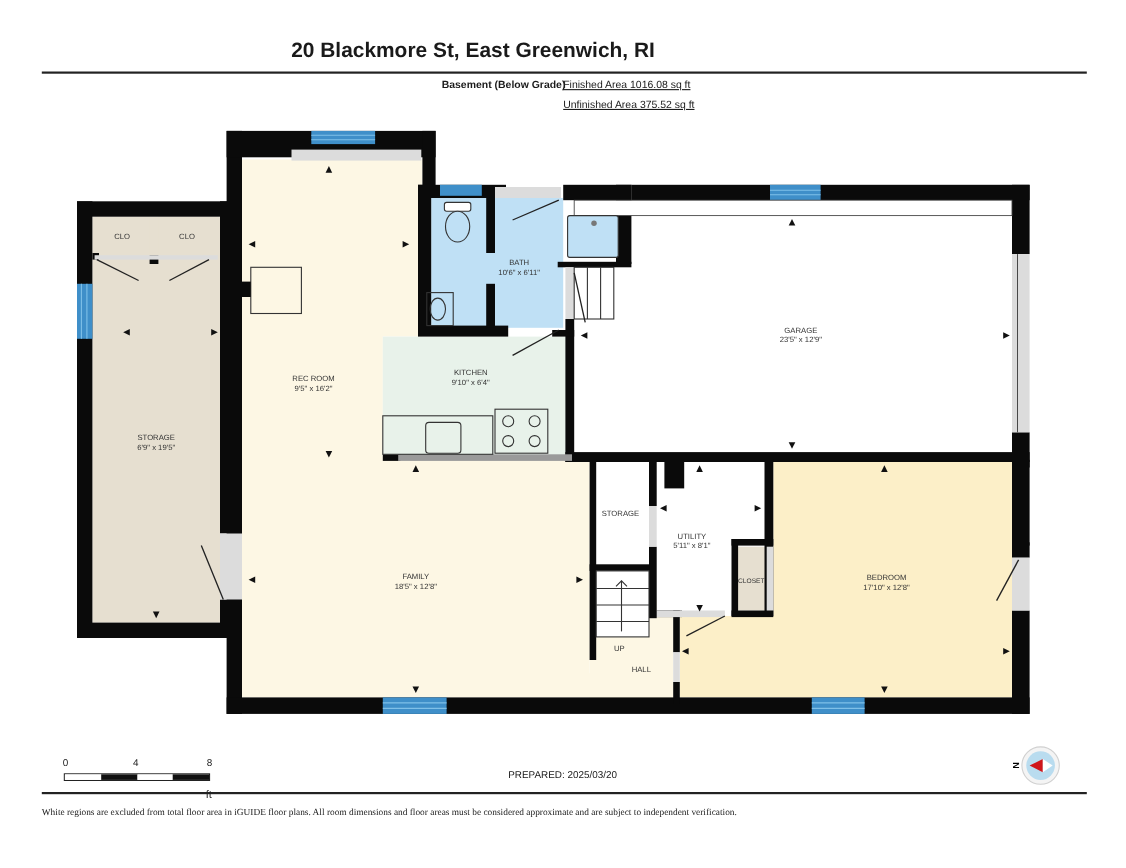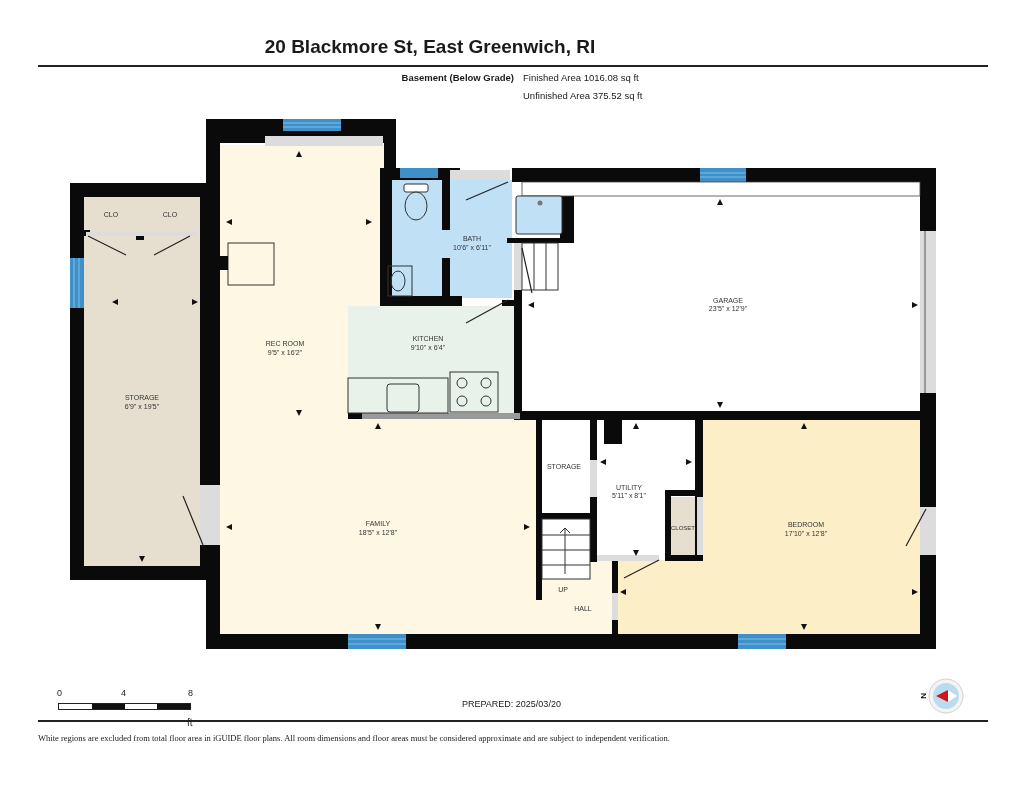--- a/index.html
+++ b/index.html
@@ -1,21 +1,21 @@
 <!DOCTYPE html>
 <html><head>
 <meta charset="utf-8">
 <style>
   html, body { margin:0; padding:0; background:#ffffff; }
   body { width:1024px; height:789px; position:relative; overflow:hidden; font-family:"Liberation Sans", sans-serif; color:#1a1a1a; }
   .title { position:absolute; left:0; width:860px; top:36px; text-align:center; font-size:19px; font-weight:bold; letter-spacing:0; }
   .rule { position:absolute; left:38px; width:950px; height:2px; background:#222; }
   .summary { position:absolute; top:72px; left:0; width:1024px; font-size:9.5px; }
   .floor-name { position:absolute; right:510px; top:0; font-weight:bold; }
-  .area-line { position:absolute; left:523px; }
+  .area-line { position:absolute; left:512px;text-decoration:underline; }
   svg.plan { position:absolute; left:0; top:0; }
   .room-label { font-family:"Liberation Sans", sans-serif; font-size:7px; fill:#333; text-anchor:middle; }
   .scale { position:absolute; left:55px; top:688px; width:170px; height:30px; }
   .scale-num { position:absolute; top:0; font-size:9px; }
   .scale-bar { position:absolute; top:15px; left:3px; height:5px; width:131px; border:1px solid #222; display:flex; }
   .scale-bar div { flex:1; }
   .scale-unit { position:absolute; left:132px; top:14px; font-size:10px;margin-top:15px; }
   .prepared { position:absolute; left:462px; top:699px; font-size:9px;text-align:right; }
   .compass { position:absolute; left:918px; top:676px; width:46px; height:40px; }
   .footer { position:absolute; left:38px; top:733px; font-size:8.5px;font-family:Liberation Serif, serif; }

